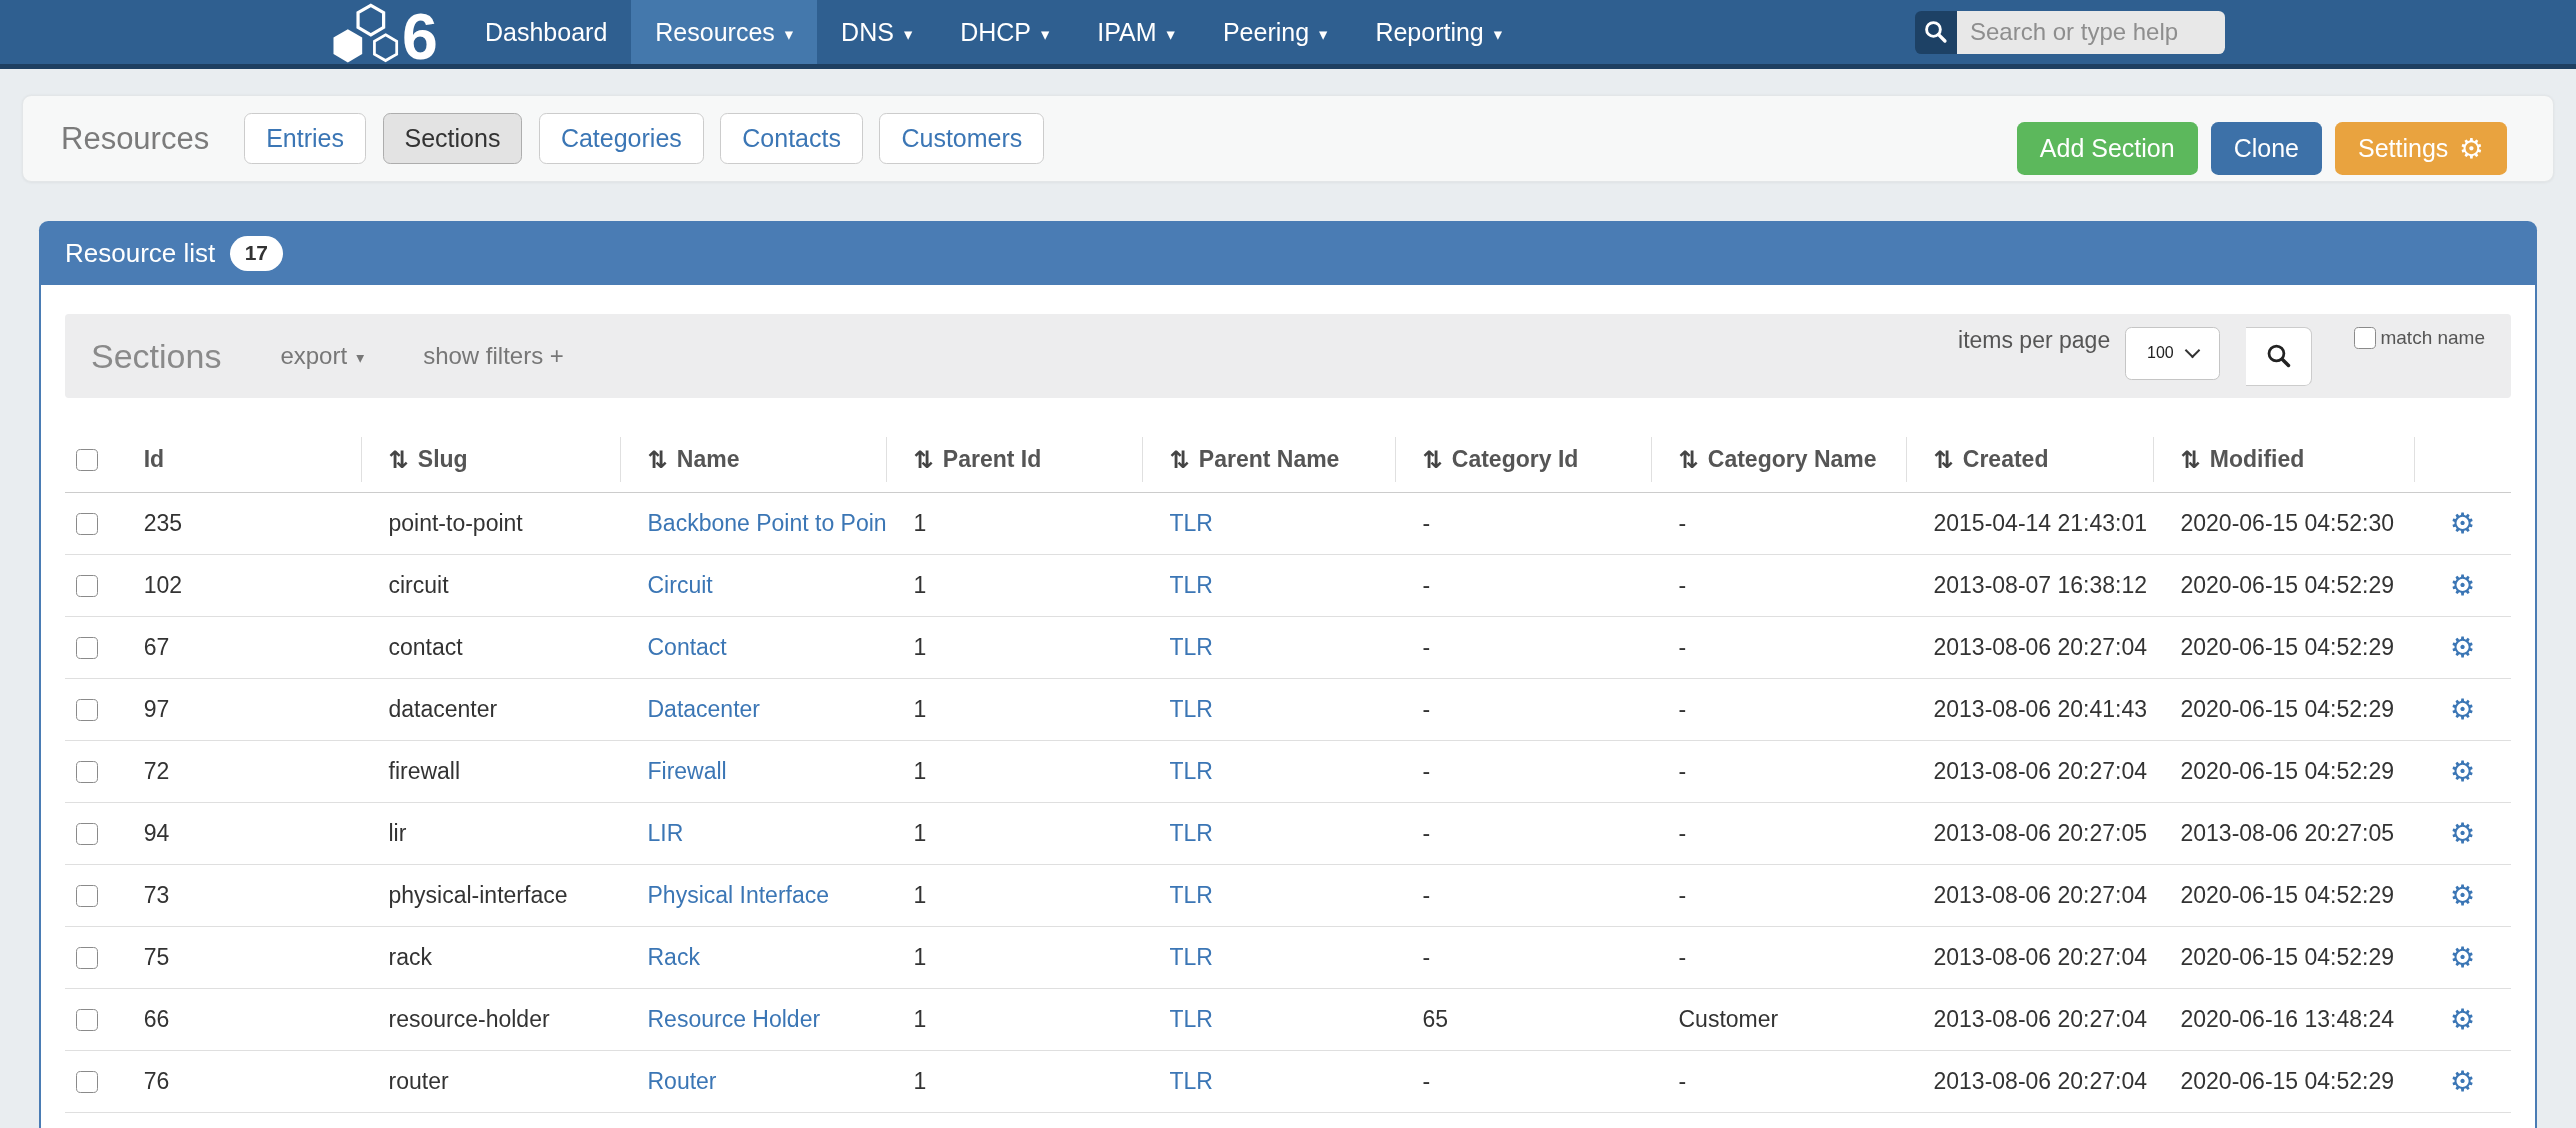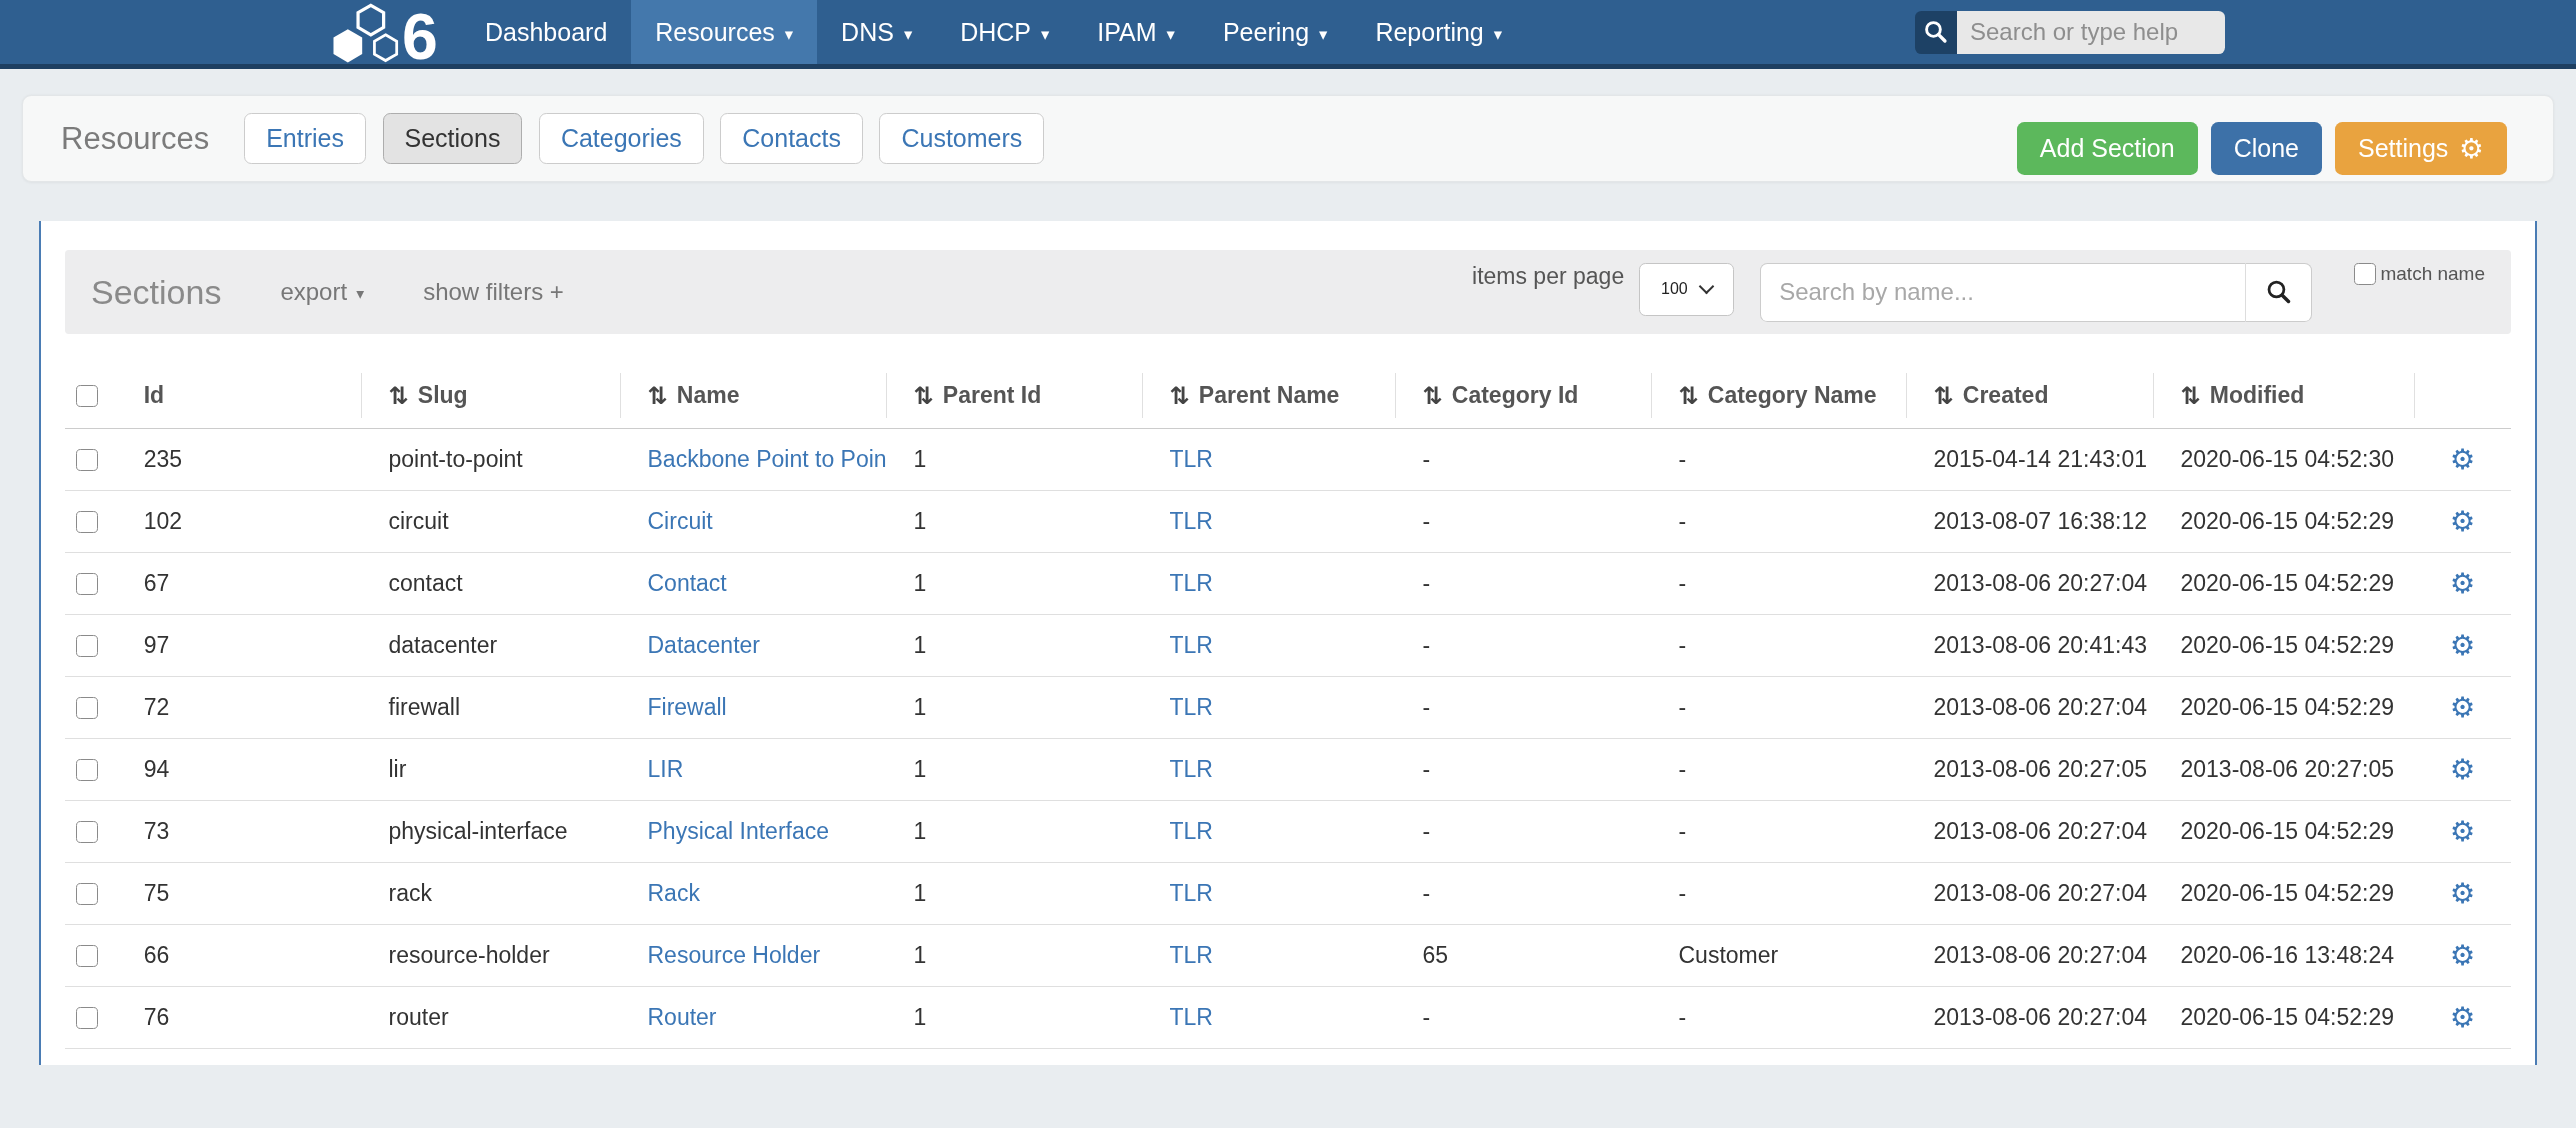--- a/index.html
+++ b/index.html
@@ -193,37 +193,40 @@
     <button class="btn green">Add Section</button>
     <button class="btn blue">Clone</button>
     <button class="btn orange">
       <span>Settings</span>
       <span class="gear">⚙</span>
     </button>
   </div>
 </section>
 
 <section class="panel">
+  <div class="panel-header">
+    <span class="panel-title">Resource list</span>
+    <span class="badge">17</span>
+  </div>
   <div class="panel-body">
 
     <div class="toolbar">
       <span class="tb-title">Sections</span>
       <a class="tb-link">
         <span>export</span>
         <span class="nav-caret">▾</span>
       </a>
       <a class="tb-link">show filters +</a>
       <div class="tb-right">
         <span class="ipp-label">items per page</span>
         <div class="select">
           <span>100</span>
           <span class="chev"></span>
         </div>
         <div class="searchgroup">
-          <input placeholder="Search by name..." style="">
           <button>
             <svg width="27.5" height="27.5" viewBox="0 0 24 24">
                 <circle cx="10" cy="10" r="6.5" fill="none" stroke="#222" stroke-width="2.4"></circle>
                 <line x1="15" y1="15" x2="20.5" y2="20.5" stroke="#222" stroke-width="3" stroke-linecap="round"></line>
               </svg>
           </button>
         </div>
         <label class="match">
           <span class="cb"></span>
           <span class="match-label">match name</span>

